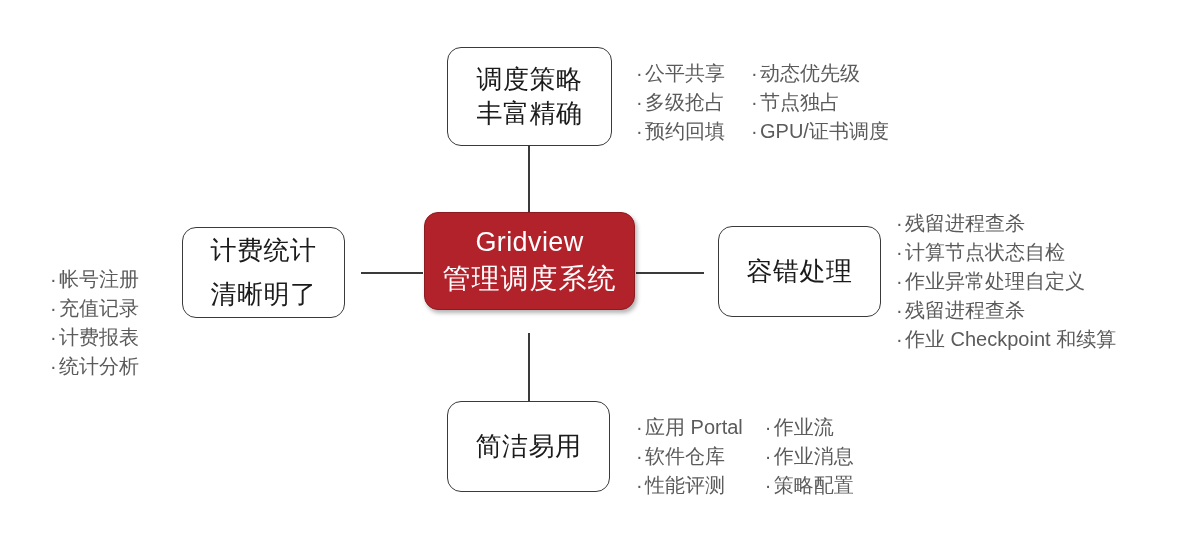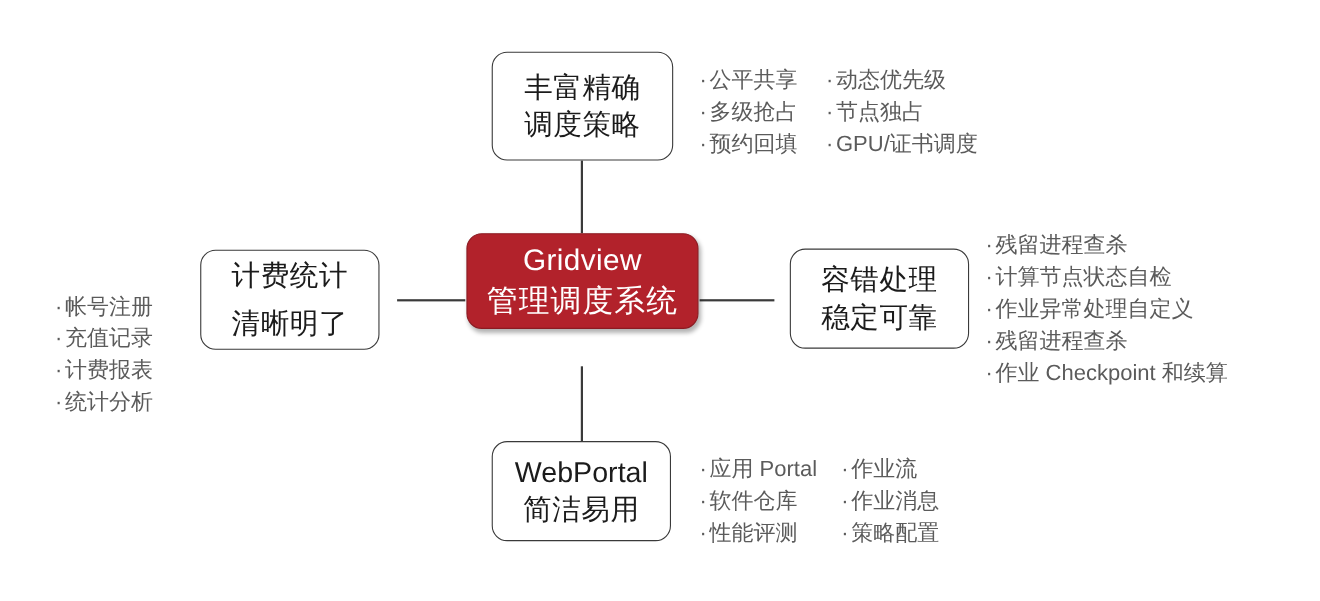--- a/index.html
+++ b/index.html
@@ -90,42 +90,40 @@
 </head>
 <body>
 
 <div id="canvas">
 
   <div class="conn conn-v" style="left:528px; top:146px; height:66px;"></div>
   <div class="conn conn-v" style="left:528px; top:333px; height:68px;"></div>
   <div class="conn conn-h" style="left:361px; top:272px; width:62px;"></div>
   <div class="conn conn-h" style="left:636px; top:272px; width:68px;"></div>
 
-  <div class="node node-center" style="left:424px; top:212px; width:211px; height:87px;">
+  <div class="node node-center" style="left:424px; top:212px; width:211px; height:98px;">
     <div class="node-line line-1 latin">Gridview</div>
     <div class="node-line line-2">管理调度系统</div>
   </div>
 
   <div class="node node-outline" style="left:447px; top:47px; width:165px; height:99px;">
+    <div class="node-line">调度策略</div>
     <div class="node-line">丰富精确</div>
-    <div class="node-line">调度策略</div>
   </div>
 
   <div class="node node-outline" style="left:182px; top:227px; width:163px; height:91px;gap:11px;">
     <div class="node-line">计费统计</div>
     <div class="node-line">清晰明了</div>
   </div>
 
   <div class="node node-outline" style="left:705px; top:226px; width:163px; height:91px;margin-left:13px;">
     <div class="node-line">容错处理</div>
-    <div class="node-line">稳定可靠</div>
   </div>
 
   <div class="node node-outline" style="left:447px; top:401px; width:163px; height:91px;">
-    <div class="node-line latin">WebPortal</div>
     <div class="node-line">简洁易用</div>
   </div>
 
   <div class="bullets two-col" style="left:636px; top:59px;">
     <div class="bullet-col">
       <div class="bullet-item"><span class="bullet-dot">·</span><span>公平共享</span></div>
       <div class="bullet-item"><span class="bullet-dot">·</span><span>多级抢占</span></div>
       <div class="bullet-item"><span class="bullet-dot">·</span><span>预约回填</span></div>
     </div>
     <div class="bullet-col">

